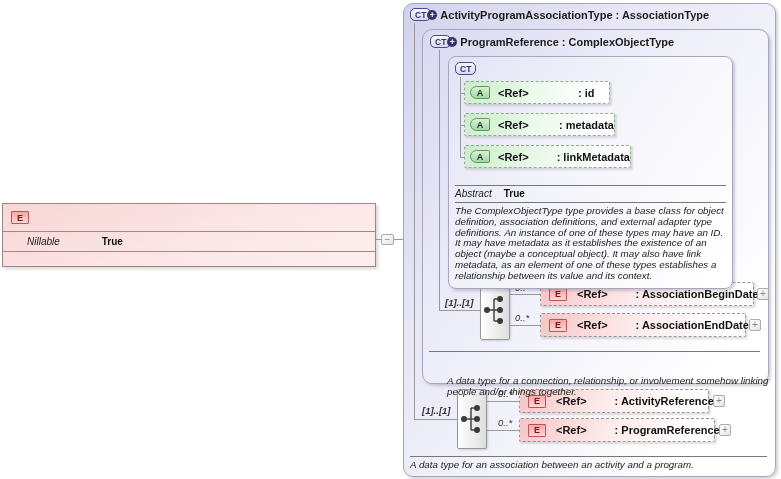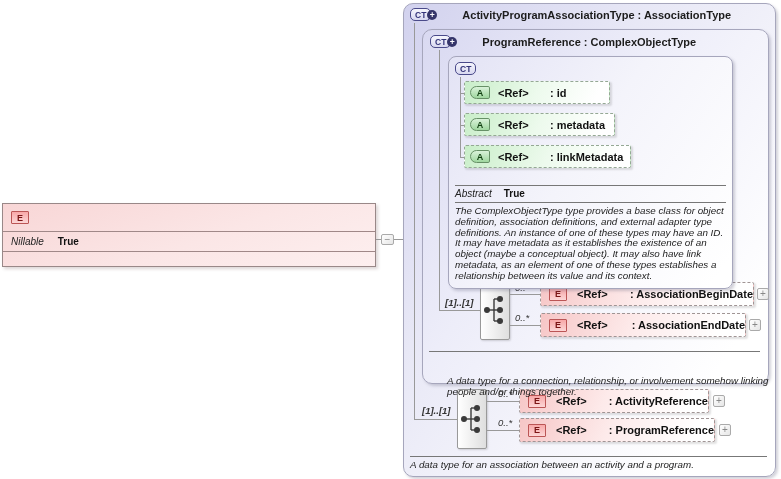--- a/index.html
+++ b/index.html
@@ -35,40 +35,40 @@
             text-align:center; }
   .seqbox { position:absolute; width:30px; height:60px; border:1px solid #999; border-radius:2px;
             background:linear-gradient(90deg,#ffffff,#dedede); box-shadow:1px 1px 2px rgba(0,0,0,0.15); }
 
   
   .typebox { position:absolute; border:1px solid #a6a6bc; border-radius:10px;
              box-shadow:2px 2px 3px rgba(90,90,120,0.28); }
   .tb-outer  { background:linear-gradient(125deg,#d2d2ee 0%,#e8e8f6 35%,#ffffff 85%); }
   .tb-middle { background:linear-gradient(125deg,#d9d9f1 0%,#ededf9 40%,#ffffff 90%); }
   .tb-inner  { border-radius:8px; background:linear-gradient(125deg,#e3e3f5 0%,#f4f4fb 45%,#ffffff 95%); }
-  .tb-header { position:absolute; left:6px; top:4px; display:flex; align-items:center; gap:25px; }
+  .tb-header { position:absolute; left:6px; top:4px; display:flex; align-items:center; gap:3px; }
 
   
   .itembox { position:absolute; display:flex; align-items:center; border:1px dashed #a09595; border-radius:2px;
              box-shadow:1.5px 1.5px 2px rgba(0,0,0,0.12); }
   .ib-elem { background:linear-gradient(115deg,#f6c6c6 0%,#fdeaea 45%,#ffffff 88%); padding-left:8px; }
   .ib-attr { background:linear-gradient(115deg,#c9eec9 0%,#edfaed 50%,#ffffff 90%); padding-left:5px; border-color:#95a895; }
   .reflabel { font-weight:bold; font-size:11px; color:#111; }
   .ib-elem .reflabel { margin-left:10px; width:56px; }
   .ib-attr .reflabel { margin-left:8px; width:52px; }
-  .itemname { font-weight:bold; font-size:11px; color:#111; white-space:nowrap; }
+  .itemname { font-weight:bold; font-size:11px; color:#111; white-space:nowrap;margin-left:28px; }
 
   
   .leftbox { position:absolute; left:2px; top:203px; width:374px; height:64px; border:1px solid #998888;
              background:linear-gradient(160deg,#f8d6d6 0%,#fbe6e6 55%,#fdefef 100%);
              box-shadow:2px 2px 3px rgba(120,90,90,0.25); }
   .lb-header { position:absolute; left:0; top:0; right:0; height:28px; display:flex; align-items:center;
                padding-left:8px; gap:10px; border-bottom:1px solid #a08888; }
   .lb-prop { position:absolute; left:0; top:28px; right:0; height:20px; display:flex; align-items:center;
-             padding-left:8px; border-bottom:1px solid #a08888; }
+             padding-left:24px; border-bottom:1px solid #a08888;gap:28px; }
   .lb-prop .propval { margin-left:14px; }
   .lb-desc { position:absolute; left:0; top:48px; right:0; height:16px; display:flex; align-items:center; padding-left:8px; }
 </style>
 </head>
 <body>
 
 <div class="canvas">
 
   <div class="leftbox">
     <div class="lb-header">

